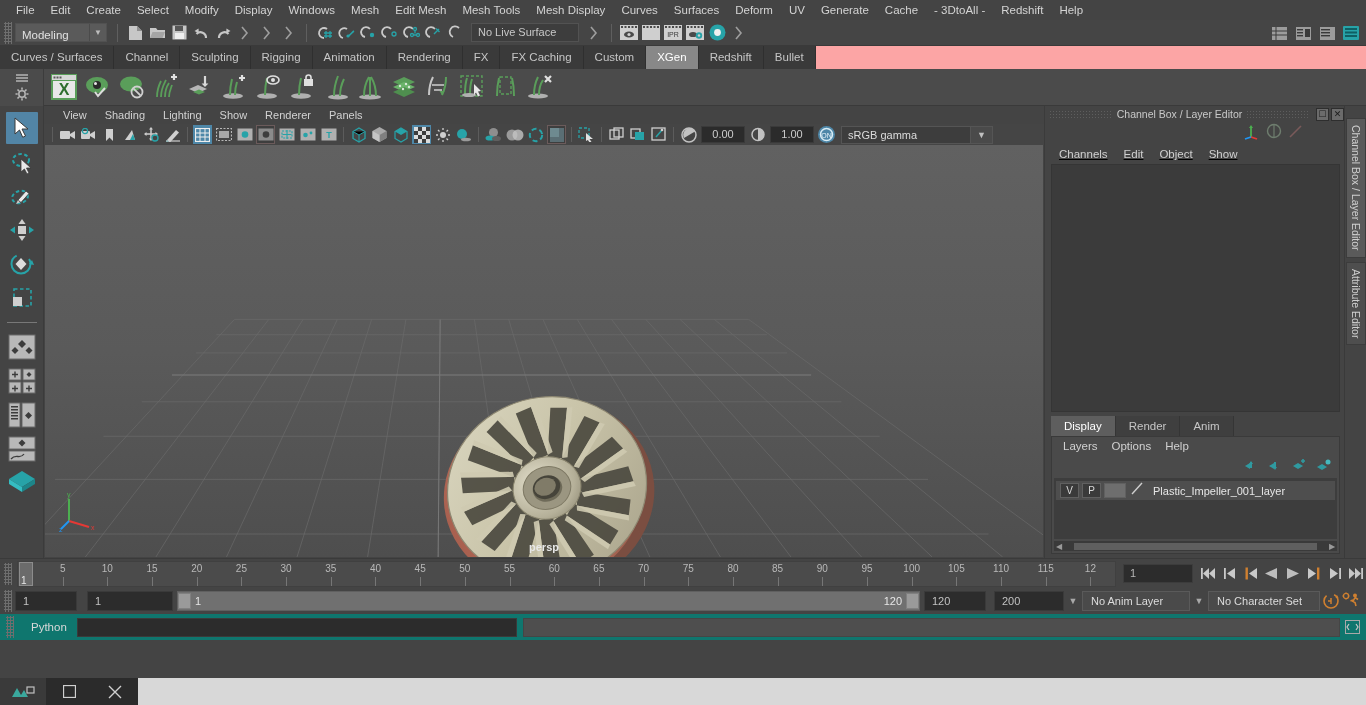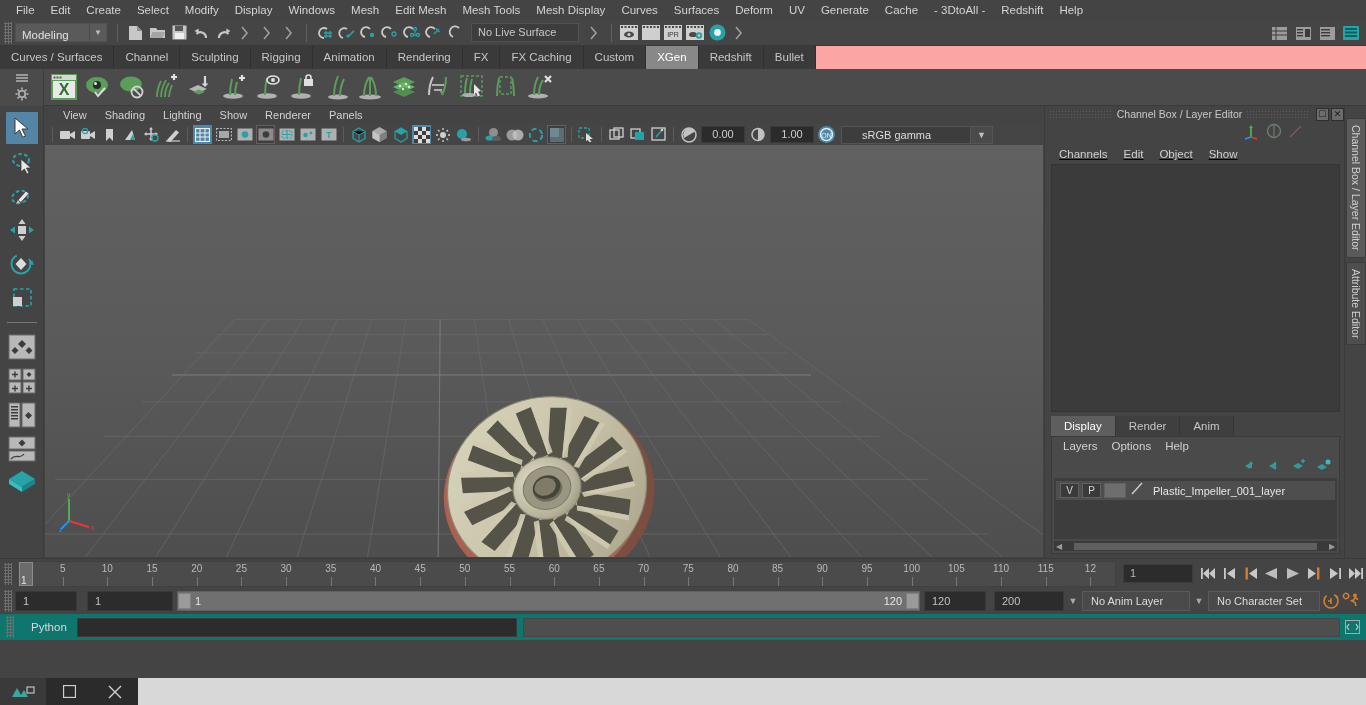--- a/index.html
+++ b/index.html
@@ -145,21 +145,21 @@
   .vtb.framed { border: 1px solid #6b5b5b; background: #3e3e3e; }
   .vtb-sep { width:1px; height:15px; background:#5c5c5c; margin:0 4px; flex:0 0 1px;}
   .numfield {
     background: #2b2b2b; border: 1px solid #3a3a3a; color: #cccccc;
     font-size: 11px; height: 17px; line-height: 15px;
     width: 44px; text-align: center; margin: 0 2px;
   }
   .gammafield {
     background: #3d3d3d; border: 1px solid #555; color: #dcdcdc;
     font-size: 11px; height: 18px; line-height: 16px;
-    width: 130px; padding-left: 20px; margin-left: 4px;
+    width: 130px; padding-left: 6px; margin-left: 4px;
   }
   .gamma-arrow {
     width: 22px; height: 18px; background: #4a4a4a;
     border: 1px solid #555; border-left: none;
     color: #c0c0c0; font-size: 9px; text-align: center; line-height: 16px;
   }
 
   
   .viewport {
     flex: 1; position: relative; overflow: hidden;
@@ -1279,20 +1279,21 @@
         <svg width="46" height="46" viewBox="0 0 46 46">
           <path d="M10 34 L10 12" stroke="#4caf50" stroke-width="2"></path>
           <path d="M10 34 L30 40" stroke="#e53935" stroke-width="2"></path>
           <path d="M10 34 L2 42" stroke="#2196f3" stroke-width="2"></path>
           <text x="8" y="10" font-size="7" fill="#4caf50" font-family="Liberation Sans">y</text>
           <text x="32" y="43" font-size="7" fill="#e53935" font-family="Liberation Sans">x</text>
           <text x="0" y="45" font-size="7" fill="#2196f3" font-family="Liberation Sans">z</text>
         </svg>
       </div>
 
+      <div class="persp-label">persp</div>
     </div>
   </div>
 
   <div class="rightdock">
     <div class="dock-titlebar">
       <div class="dots"></div>
       <div class="dock-title">Channel Box / Layer Editor</div>
       <div class="dots"></div>
       <div class="dock-btn">☐</div>
       <div class="dock-btn">✕</div>

